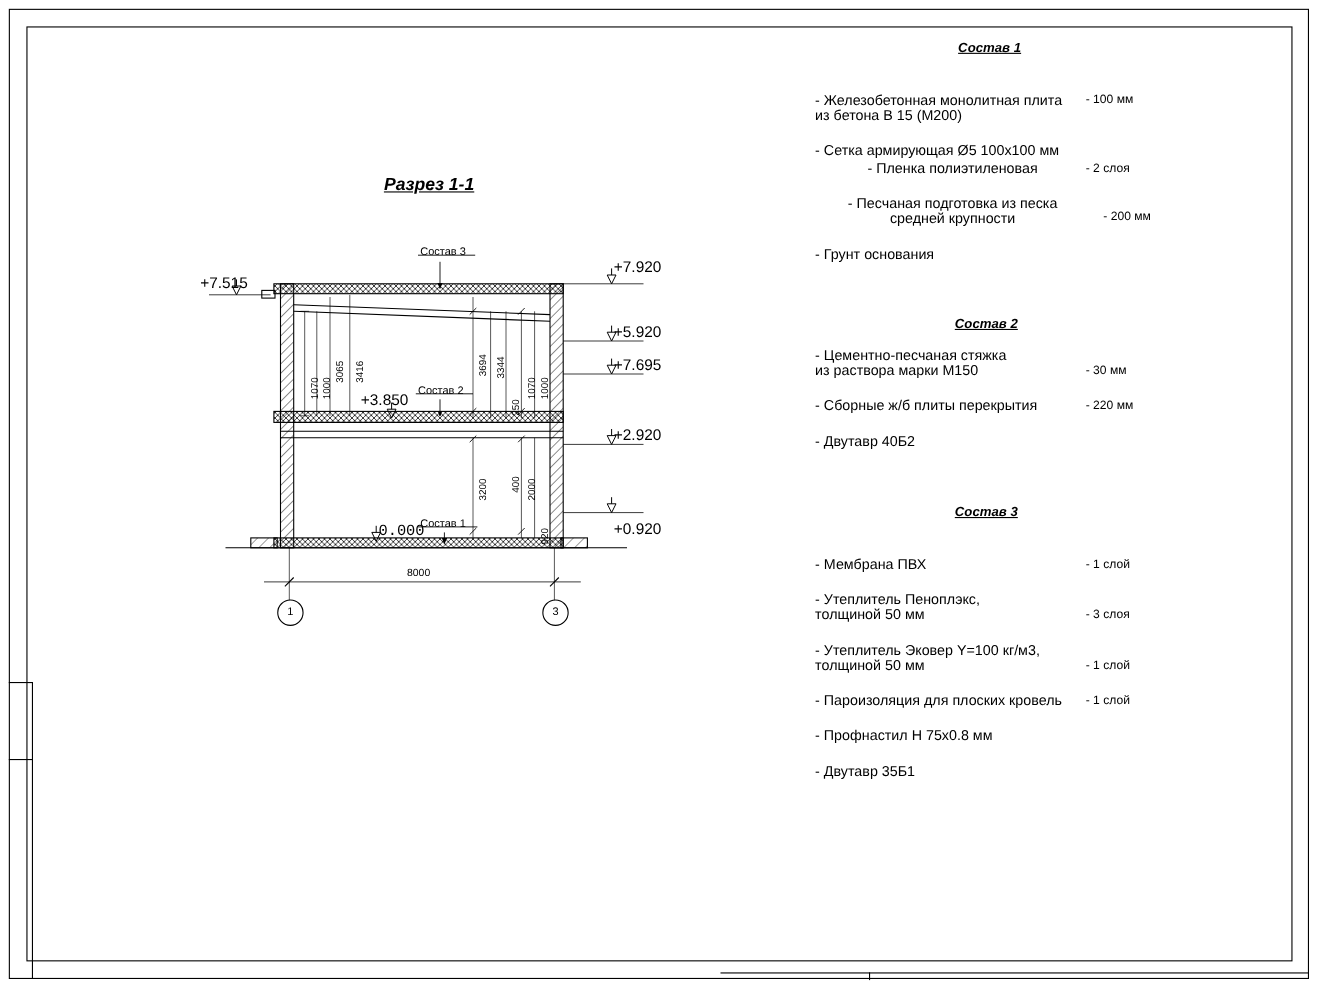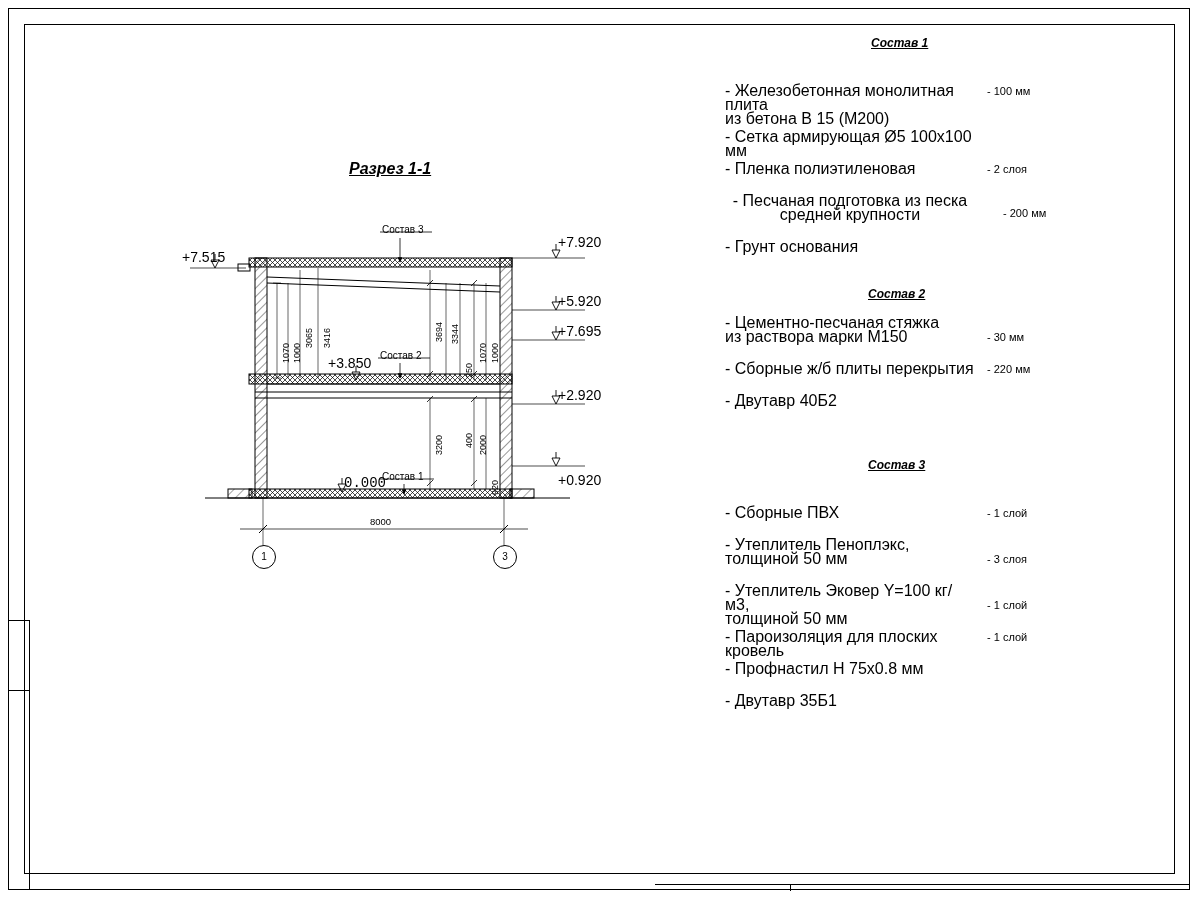--- a/index.html
+++ b/index.html
@@ -65,22 +65,22 @@
     text-decoration:underline;
   }
   .spec-title{
     font-style:italic;font-weight:bold;font-size:12px;
     text-decoration:underline;
   }
 
   
   .spec-block{position:absolute;}
   .spec-name{
-    position:absolute;left:0;top:0;width:250px;
-    font-size:16px;line-height:14px;white-space:pre-line;
+    position:absolute;left:16px;top:0;width:250px;
+    font-size:13px;line-height:14px;white-space:pre-line;
   }
   .spec-val{
     position:absolute;left:262px;top:0;
     font-size:11px;line-height:14px;white-space:nowrap;
   }
 
   
   #drawing{position:absolute;left:0;top:0;width:1200px;height:900px;pointer-events:none;}
   .lbl{position:absolute;font-size:9px;white-space:nowrap;}
   .lbl-v{
@@ -260,21 +260,21 @@
 
   <div style="position:relative;margin-top:48px;height:30px;">
     <div class="spec-name">- Железобетонная  монолитная плита
    из бетона В 15 (М200)</div>
     <div class="spec-val">- 100 мм</div>
   </div>
   <div style="position:relative;margin-top:16px;height:16px;">
     <div class="spec-name">- Сетка армирующая Ø5 100х100 мм</div>
     <div class="spec-val"></div>
   </div>
-  <div style="position:relative;margin-top:16px;height:16px;">
+  <div style="position:relative;height:16px;text-align:center;">
     <div class="spec-name">- Пленка полиэтиленовая</div>
     <div class="spec-val">-  2 слоя</div>
   </div>
   <div style="position:relative;margin-top:16px;height:30px;text-align:center;">
     <div class="spec-name">- Песчаная подготовка из песка
    средней крупности</div>
     <div class="spec-val" style="top:12px;margin-left:16px;">- 200 мм</div>
   </div>
   <div style="position:relative;margin-top:16px;height:16px;">
     <div class="spec-name">- Грунт основания</div>
@@ -297,21 +297,21 @@
   <div style="position:relative;margin-top:16px;height:16px;">
     <div class="spec-name">- Двутавр 40Б2</div>
     <div class="spec-val"></div>
   </div>
 </div>
 
 <div class="spec-block" style="left:725px;top:458px;width:330px;">
   <div class="spec-title" style="position:absolute;left:143px;top:0;">Состав 3</div>
 
   <div style="position:relative;margin-top:48px;height:16px;">
-    <div class="spec-name">- Сборные ПВХ</div>
+    <div class="spec-name">- Мембрана ПВХ</div>
     <div class="spec-val">- 1 слой</div>
   </div>
   <div style="position:relative;margin-top:16px;height:30px;">
     <div class="spec-name">- Утеплитель Пеноплэкс,
    толщиной 50 мм</div>
     <div class="spec-val" style="top:14px;">- 3 слоя</div>
   </div>
   <div style="position:relative;margin-top:16px;height:30px;">
     <div class="spec-name">- Утеплитель Эковер Y=100 кг/м3,
    толщиной 50 мм</div>

